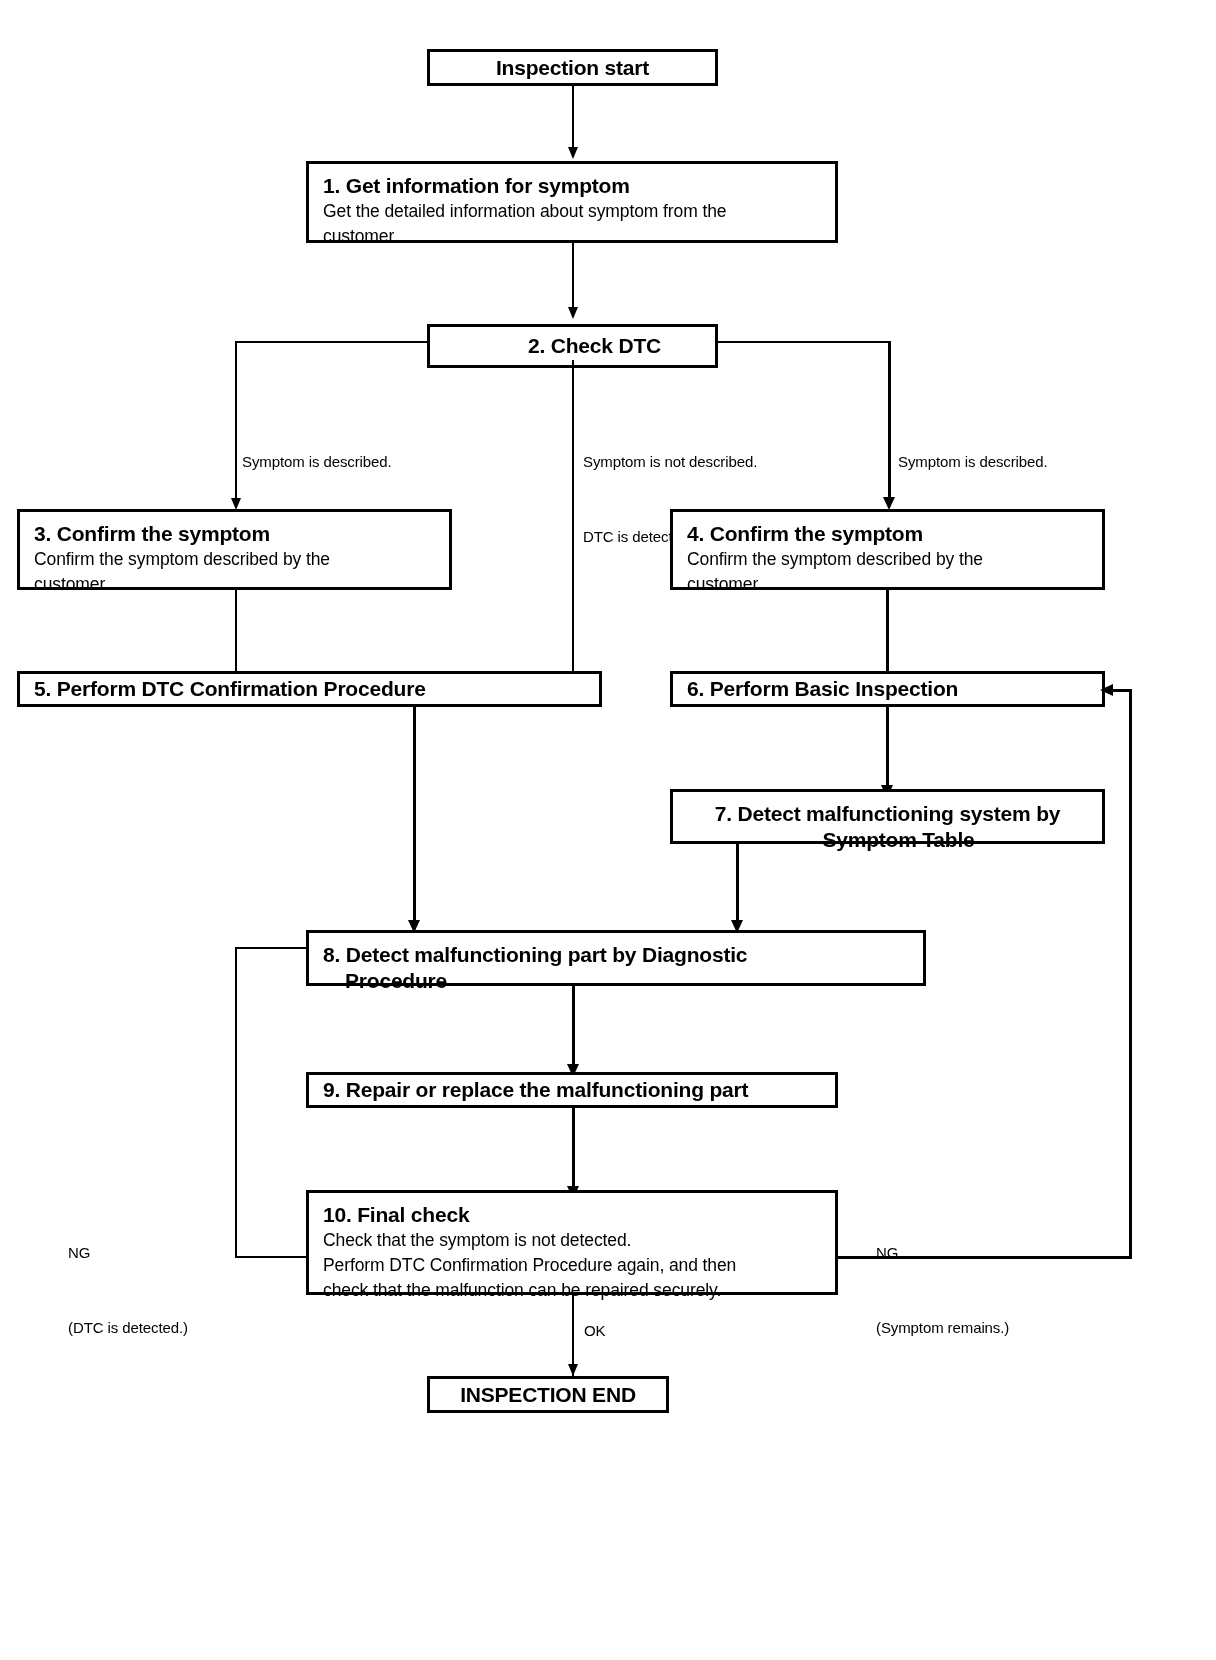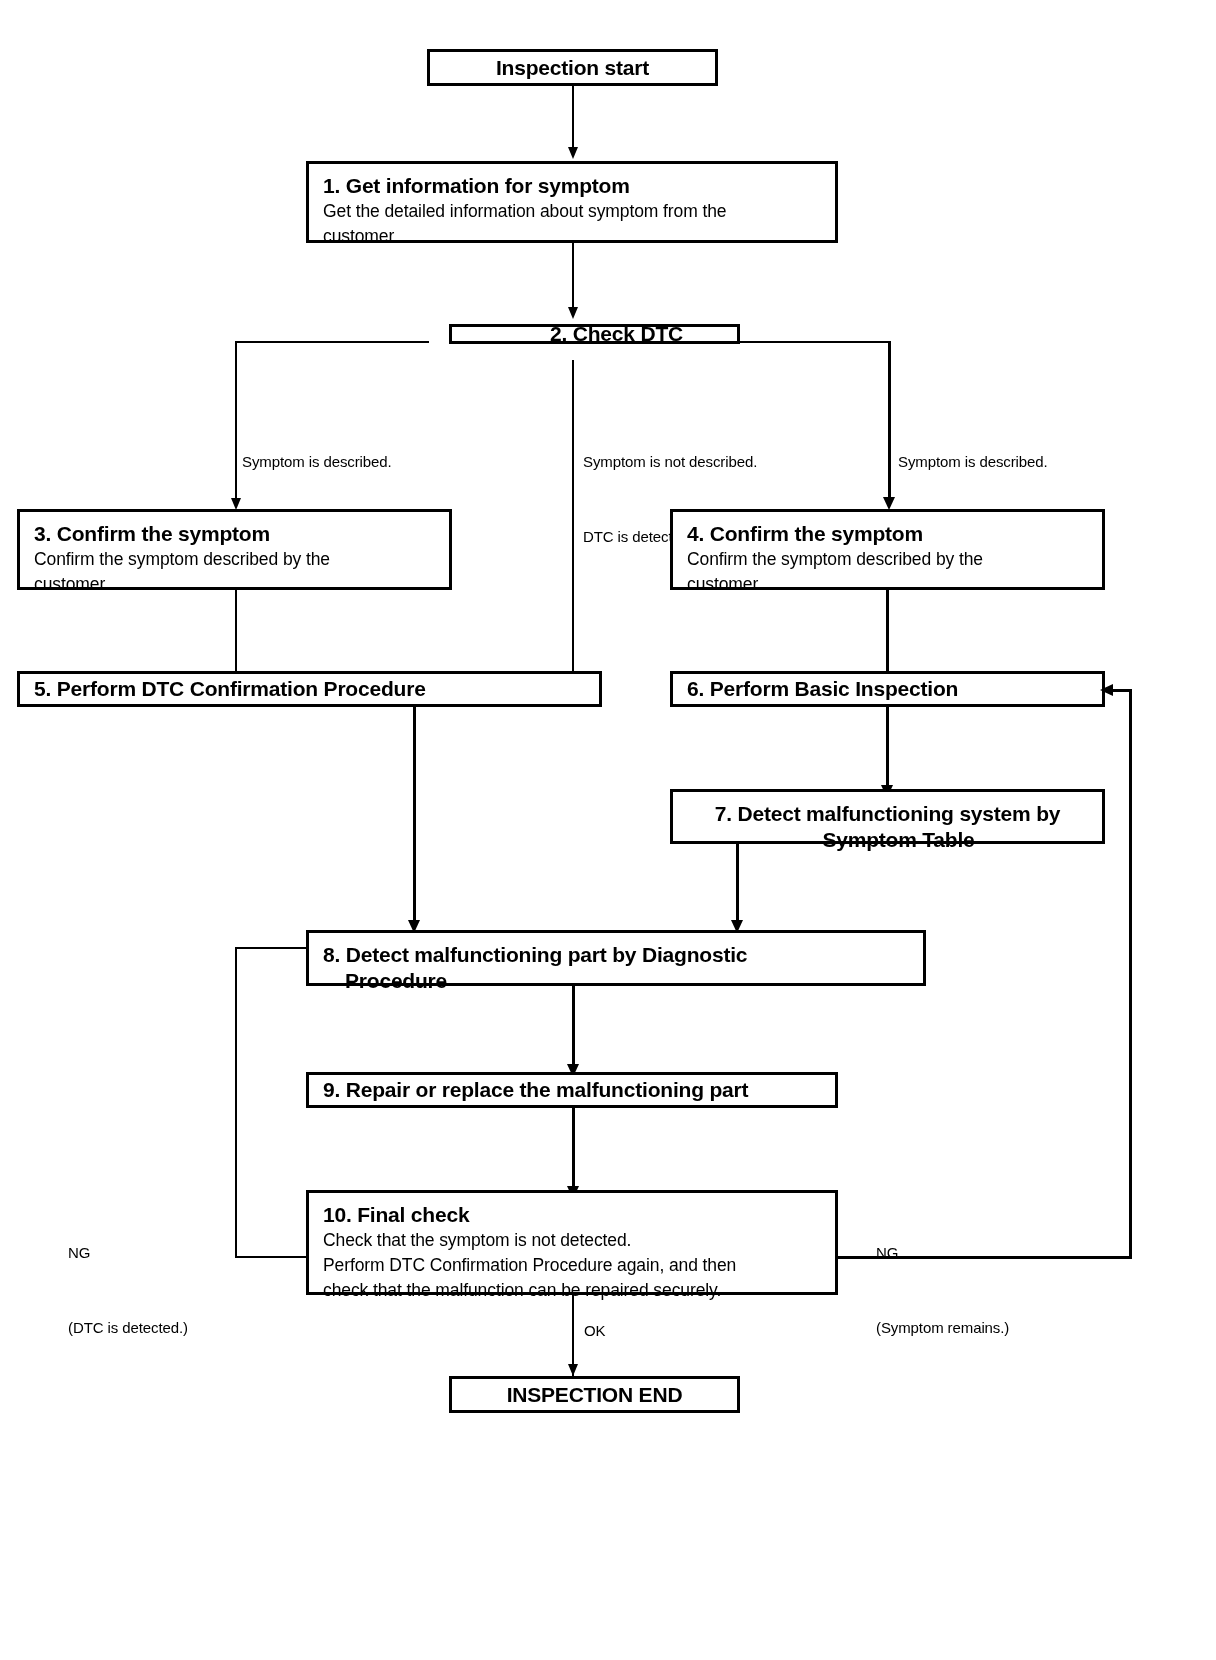--- a/index.html
+++ b/index.html
@@ -101,21 +101,21 @@
   <div class="arrow-down thin" style="left:568px; top:147px;"></div>
 
   <div class="box step" style="left:306px; top:161px; width:532px; height:82px;">
     <div class="box-title">1. Get information for symptom</div>
     <div class="box-body">Get the detailed information about symptom from the</div>
     <div class="box-body">customer.</div>
   </div>
   <div class="vline thin" style="left:572px; top:243px; height:66px;"></div>
   <div class="arrow-down thin" style="left:568px; top:307px;"></div>
 
-  <div class="box terminal" style="left:449px; top:324px; width:291px; height:20px;padding-left:44px;">
+  <div class="box terminal" style="left:427px; top:324px; width:291px; height:44px;padding-left:44px;">
     <span class="box-title">2. Check DTC</span>
   </div>
 
   <div class="hline thin" style="left:235px; top:341px; width:194px;"></div>
   <div class="vline thin" style="left:235px; top:341px; height:160px;"></div>
   <div class="arrow-down thin" style="left:231px; top:498px;"></div>
 
   <div class="vline thin" style="left:572px; top:360px; height:318px;"></div>
   <div class="arrow-down thin" style="left:568px; top:676px;"></div>
 
@@ -205,17 +205,17 @@
   <div class="arrow-left" style="left:1100px; top:684px;"></div>
   <div class="label" style="left:876px; top:1190px;">
     <span class="hang">NG</span>
     <span class="hang">(Symptom remains.)</span>
   </div>
 
   <div class="vline thin" style="left:572px; top:1295px; height:83px;"></div>
   <div class="arrow-down thin" style="left:568px; top:1364px;"></div>
   <div class="label" style="left:584px; top:1318px;">OK</div>
 
-  <div class="box terminal" style="left:449px; top:1376px; width:291px; height:37px;">
+  <div class="box terminal" style="left:427px; top:1376px; width:242px; height:37px;">
     <span class="box-title">INSPECTION END</span>
   </div>
 
 </div>
 
 </body></html>

